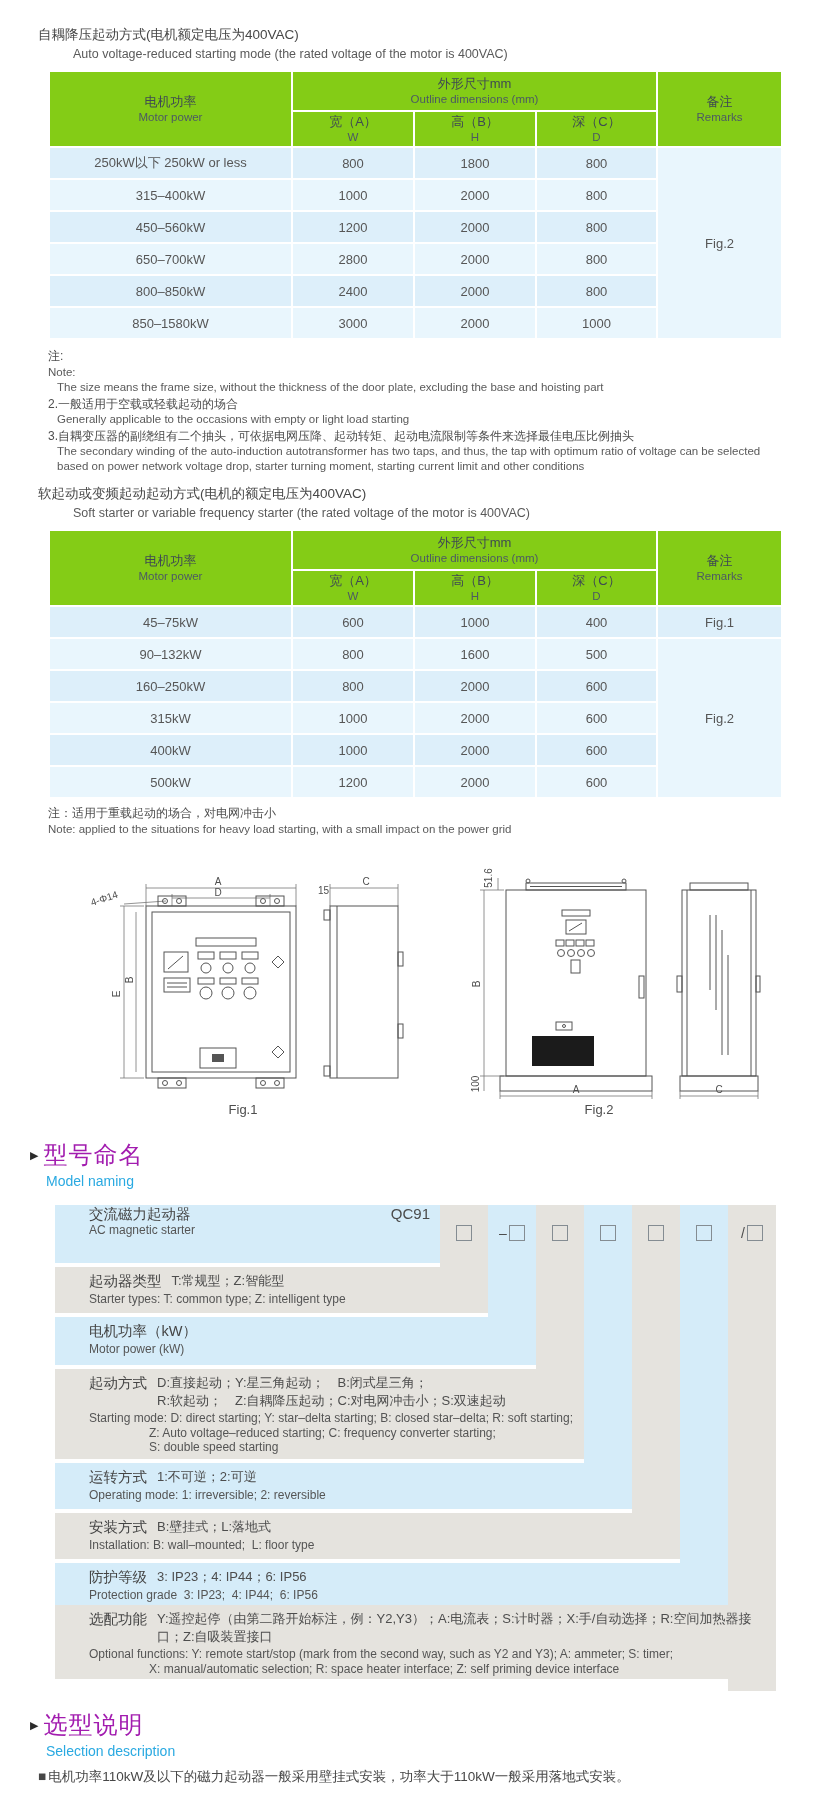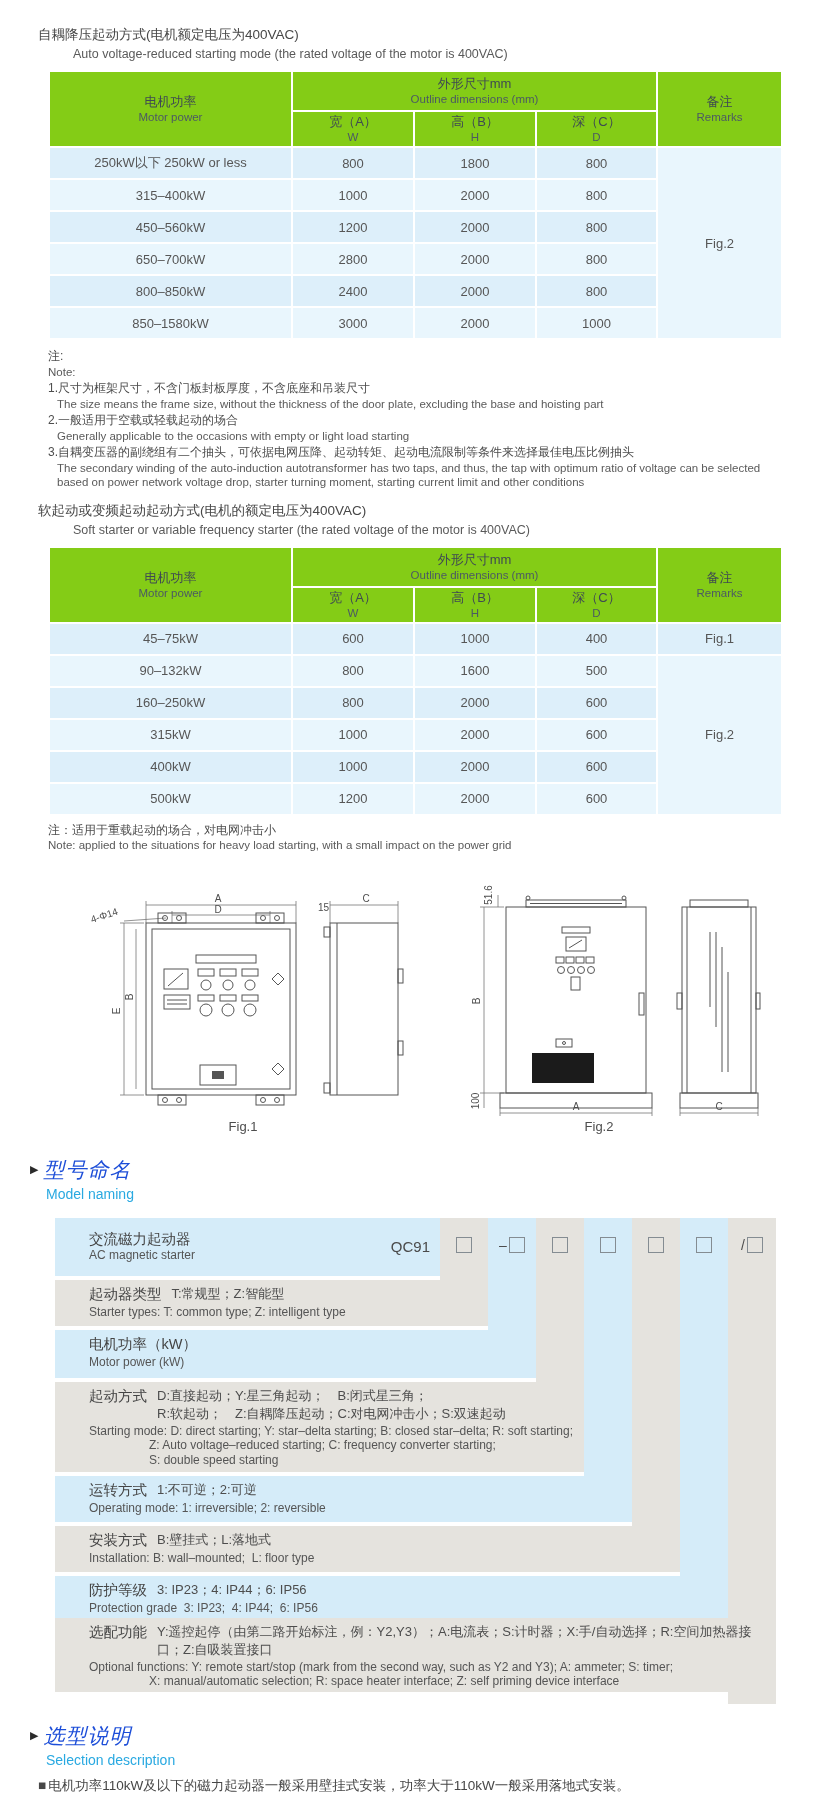--- a/index.html
+++ b/index.html
@@ -35,38 +35,38 @@
   .fig svg{display:block;}
   .fig .cap{font-size:13px;color:#4d4d4d;margin-top:2px;}
   .draw{stroke:#555;fill:none;stroke-width:1;}
   .drawT{fill:#4d4d4d;stroke:none;font-size:10px;font-family:"Liberation Sans",sans-serif;}
   .dimline{stroke:#777;stroke-width:0.8;}
 
   
   .blue-head{margin:22px 0 0 30px;}
   .blue-head .row1{display:flex;align-items:center;}
   .blue-head .arrow{font-size:11px;color:#2b2b2b;margin-right:5px;}
-  .blue-head .cn{font-size:21px;color:#1d4ed8;letter-spacing:1px;font-style:italic;}
+  .blue-head .cn{font-size:24px;color:#a21caf;letter-spacing:1px;}
   .blue-head .en{font-size:14px;color:#29a9e1;margin:2px 8px 0 16px;}
 
   
   .ladder{position:relative;width:721px;height:486px;margin:16px 0 0 55px;}
   .stripe{position:absolute;top:0;width:48px;}
   .stripe.gray{background:#e5e3de;}
   .stripe.blue{background:#d5ecf9;}
   .band{position:absolute;left:0;box-sizing:border-box;}
   .band.blue{background:#d5ecf9;}
   .band.gray{background:#e5e3de;}
   .band .inner{padding:5px 8px 0 34px;}
   .lab{font-size:14.5px;color:#444;}
   .txt{font-size:13px;color:#4d4d4d;white-space:pre-wrap;}
   .entxt{font-size:12px;color:#555;margin-top:1px;white-space:pre-wrap;line-height:14.5px;}
   .cnline{display:flex;align-items:flex-start;}
   .cnline .lab{flex:none;margin-right:10px;}
-  .band1{display:flex;align-items:center;justify-content:space-between;padding:0 10px 0 34px;}
+  .band1{display:flex;align-items:flex-start;justify-content:space-between;padding:0 10px 0 34px;}
   .band1 .cn{font-size:14.5px;color:#444;line-height:18px;}
   .band1 .en{font-size:12px;color:#555;line-height:15px;}
   .code{font-size:15px;color:#4a4a4a;}
   .slot{position:absolute;top:18px;width:48px;text-align:center;white-space:nowrap;}
   .boxsq{display:inline-block;width:14px;height:14px;border:1px solid #848c92;vertical-align:middle;}
   .pfx{font-size:14px;color:#4d4d4d;vertical-align:middle;margin-right:2px;}
 
   
   .selbody{margin:8px 38px 0 38px;}
   .p1cn{font-size:13.5px;color:#474747;line-height:19px;}
@@ -155,21 +155,20 @@
       <td class="c">3000</td>
       <td class="c">2000</td>
       <td class="c">1000</td>
     </tr>
   </tbody>
     </table>
 
   <div class="notes">
     <div class="n-cn">注:</div>
     <div class="n-en" style="padding-left:0">Note:</div>
-    <div class="n-cn">1.尺寸为框架尺寸，不含门板封板厚度，不含底座和吊装尺寸</div>
     <div class="n-en">The size means the frame size, without the thickness of the door plate, excluding the base and hoisting part</div>
     <div class="n-cn">2.一般适用于空载或轻载起动的场合</div>
     <div class="n-en">Generally applicable to the occasions with empty or light load starting</div>
     <div class="n-cn">3.自耦变压器的副绕组有二个抽头，可依据电网压降、起动转矩、起动电流限制等条件来选择最佳电压比例抽头</div>
     <div class="n-en" style="width:715px">The secondary winding of the auto-induction autotransformer has two taps, and thus, the tap with optimum ratio of voltage can be selected based on power network voltage drop, starter turning moment, starting current limit and other conditions</div>
   </div>
 
   <div class="sec-title" style="margin-top:12px">
     <div class="cn">软起动或变频起动起动方式(电机的额定电压为400VAC)</div>
     <div class="en">Soft starter or variable frequency starter (the rated voltage of the motor is 400VAC)</div>

